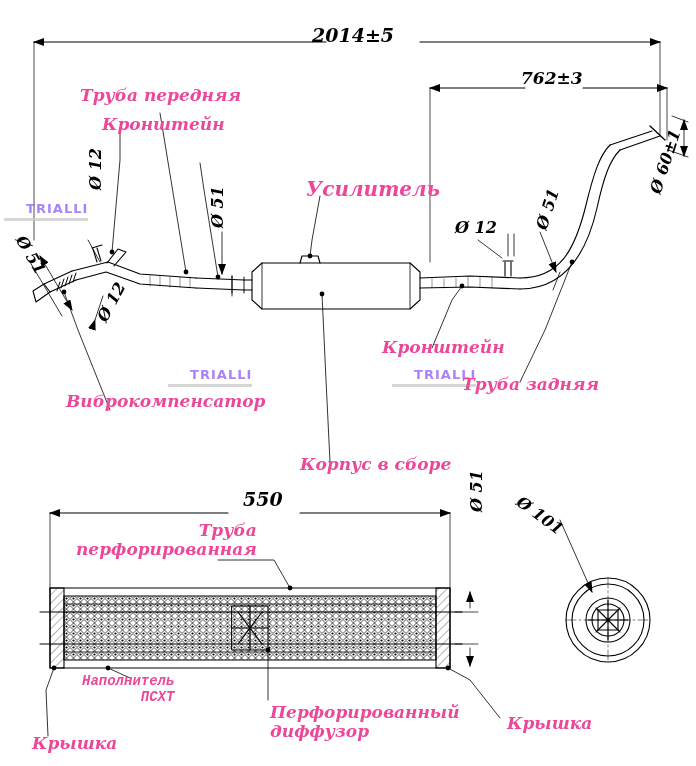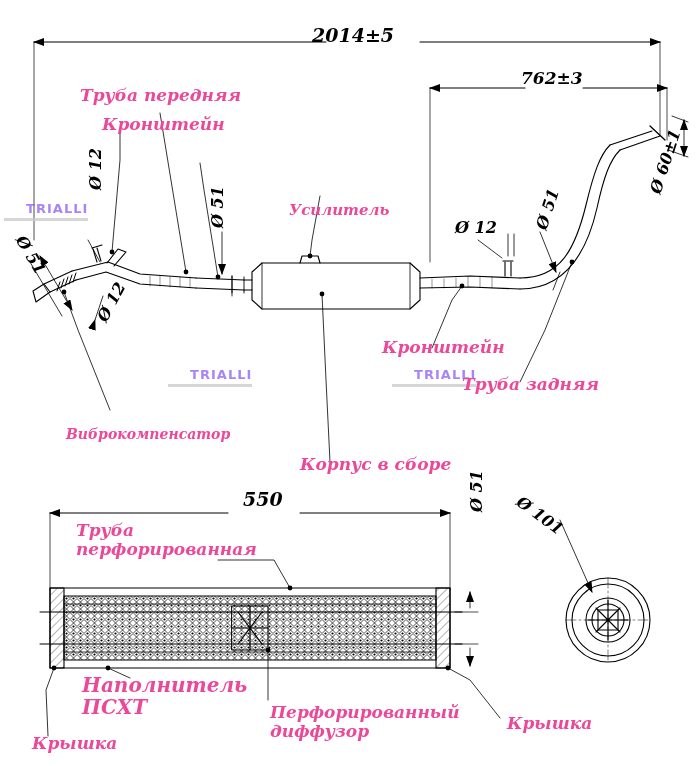--- a/index.html
+++ b/index.html
@@ -261,40 +261,40 @@
 
   <div class="dim" style="left:532px; top:226px; font-size:16px; transform:rotate(-72deg); transform-origin:left top;">Ø 51</div>
 
   <div class="dim" style="left:646px; top:190px; font-size:16px; transform:rotate(-72deg); transform-origin:left top;">Ø 60±1</div>
 
   <div class="lbl" style="left:80px; top:86px; font-size:17px;">Труба передняя</div>
 
   <div class="lbl" style="left:102px; top:115px; font-size:17px;">Кронштейн</div>
 
 
-  <div class="lbl" style="left:289px; top:178px; font-size:15px;margin-top:24px;">Усилитель</div>
+  <div class="lbl" style="left:306px; top:178px; font-size:20px;">Усилитель</div>
 
   <div class="lbl" style="left:382px; top:338px; font-size:17px;">Кронштейн</div>
 
   <div class="lbl" style="left:462px; top:375px; font-size:17px;">Труба задняя</div>
 
-  <div class="lbl" style="left:66px; top:427px; font-size:14px;">Виброкомпенсатор</div>
+  <div class="lbl" style="left:66px; top:392px; font-size:17px;">Виброкомпенсатор</div>
 
   <div class="lbl" style="left:300px; top:455px; font-size:17px;">Корпус в сборе</div>
 
   <div class="dim" style="left:243px; top:488px; font-size:19px;">550</div>
 
   <div class="dim" style="left:467px; top:512px; font-size:16px; transform:rotate(-90deg); transform-origin:left top;">Ø 51</div>
 
   <div class="dim" style="left:524px; top:492px; font-size:16px; transform:rotate(36deg); transform-origin:left top;">Ø 101</div>
 
-  <div class="lbl" style="left:76px; top:521px; font-size:17px; text-align:left;">Труба
+  <div class="lbl" style="left:76px; top:521px; font-size:17px; text-align:right;">Труба
 перфорированная</div>
 
-  <div class="lbl" style="left:82px; top:674px; font-size:20px; text-align:left;">Наполнитель
+  <div class="lbl" style="left:82px; top:674px; font-size:14px; text-align:right;font-family:Liberation Mono, monospace;">Наполнитель
 ПСХТ</div>
 
   <div class="lbl" style="left:270px; top:703px; font-size:17px;">Перфорированный
 диффузор</div>
 
   <div class="lbl" style="left:507px; top:714px; font-size:17px;">Крышка</div>
 
   <div class="lbl" style="left:32px; top:734px; font-size:17px;">Крышка</div>
 
 </div>

